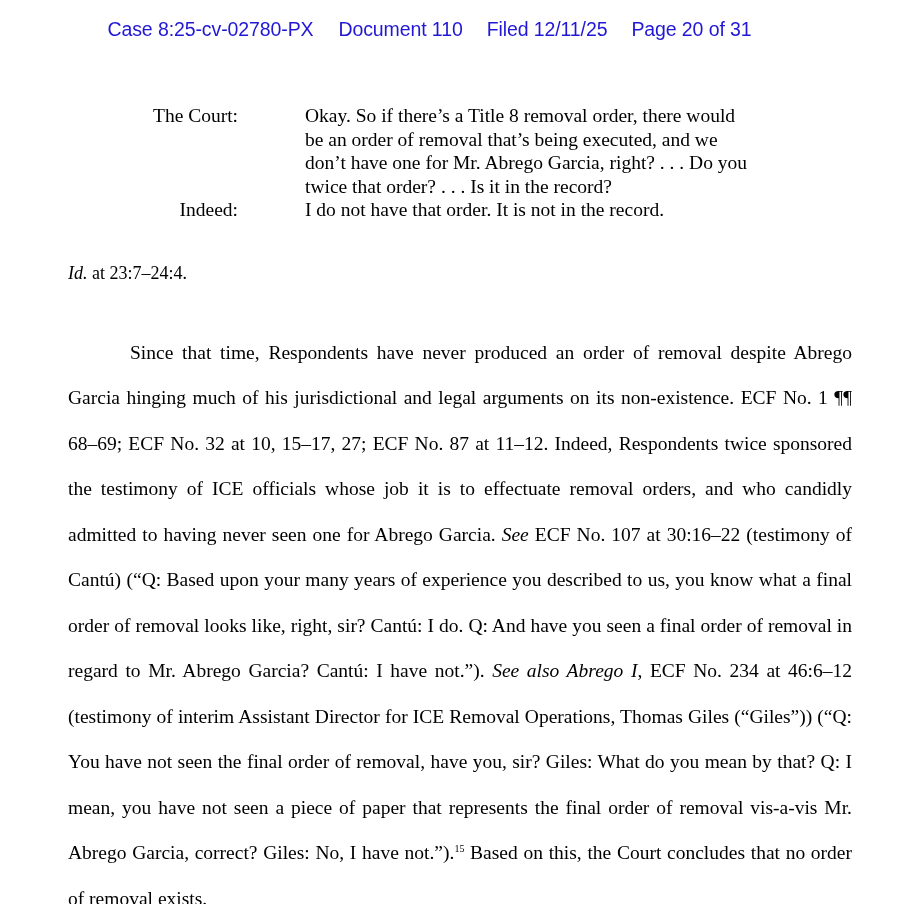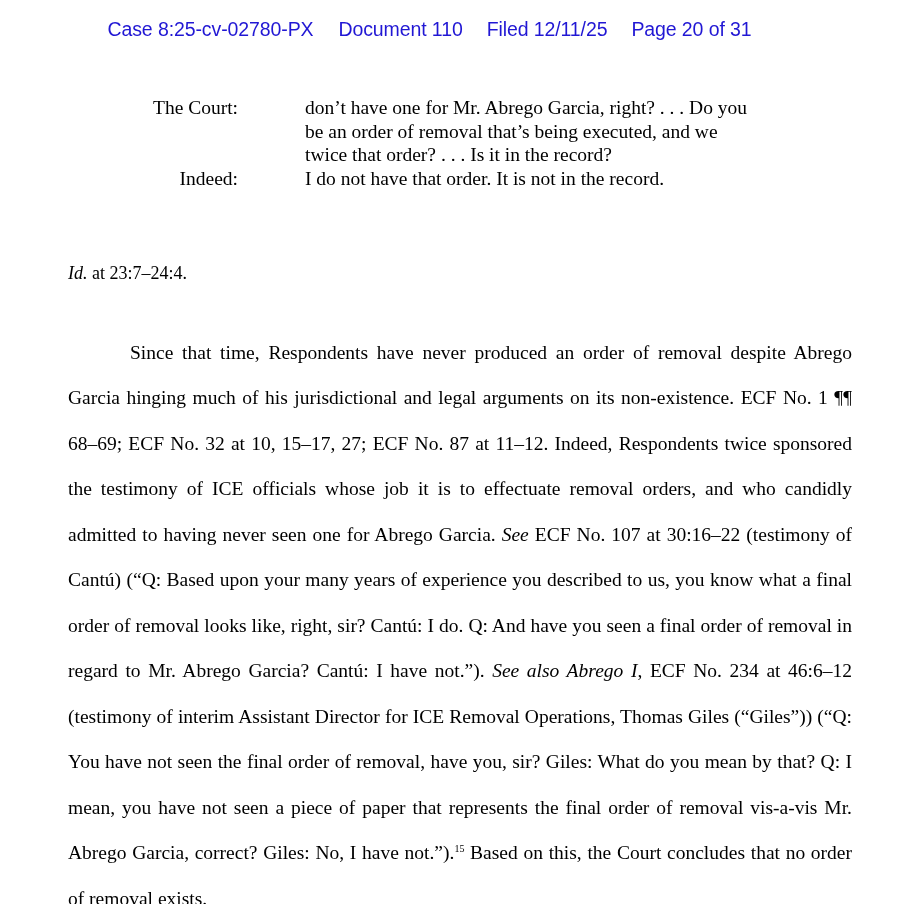--- a/index.html
+++ b/index.html
@@ -32,21 +32,21 @@
   }
   .ecf-header .seg { display: inline-block; }
   .ecf-gap-1 { display: inline-block; width: 25px; }
   .ecf-gap-2 { display: inline-block; width: 24px; }
   .ecf-gap-3 { display: inline-block; width: 24px; }
 
   
   .quote-block {
     position: absolute;
     left: 0;
-    top: 96px;
+    top: 104px;
     width: 921px;
     font-size: 19.5px;
     line-height: 23.5px;
   }
   .qrow {
     position: relative;
     min-height: 23.5px;
   }
   .qrow + .qrow { margin-top: 0; }
   .speaker {
@@ -101,22 +101,23 @@
 
 <div class="page">
 
   <div class="ecf-header">
     <span class="seg">Case 8:25-cv-02780-PX</span><span class="ecf-gap-1"></span><span class="seg">Document 110</span><span class="ecf-gap-2"></span><span class="seg">Filed 12/11/25</span><span class="ecf-gap-3"></span><span class="seg">Page 20 of 31</span>
   </div>
 
   <div class="quote-block">
     <div class="qrow">
       <span class="speaker">The Court:</span>
+      <div class="qtext">Okay. So if there’s a Title 8 removal order, there would</div>
+      <div class="qtext">be an order of removal that’s being executed, and we</div>
       <div class="qtext">don’t have one for Mr. Abrego Garcia, right? . . . Do you</div>
-      <div class="qtext">be an order of removal that’s being executed, and we</div>
       <div class="qtext last-line">twice that order? . . . Is it in the record?</div>
     </div>
     <div class="qrow qrow-counsel">
       <span class="speaker">Indeed:</span>
       <div class="qtext last-line">I do not have that order. It is not in the record.</div>
     </div>
   </div>
 
   <div class="id-cite">
     <i>Id.</i><span> at 23:7–24:4.</span>

